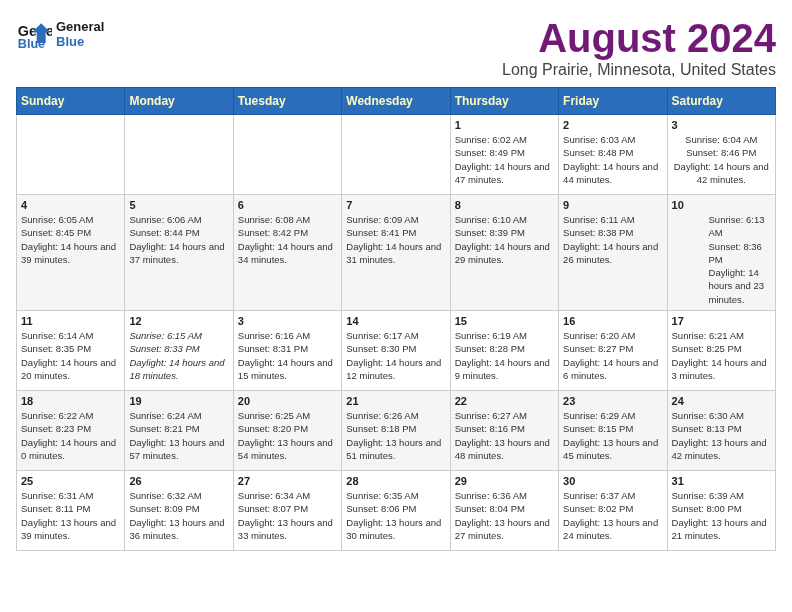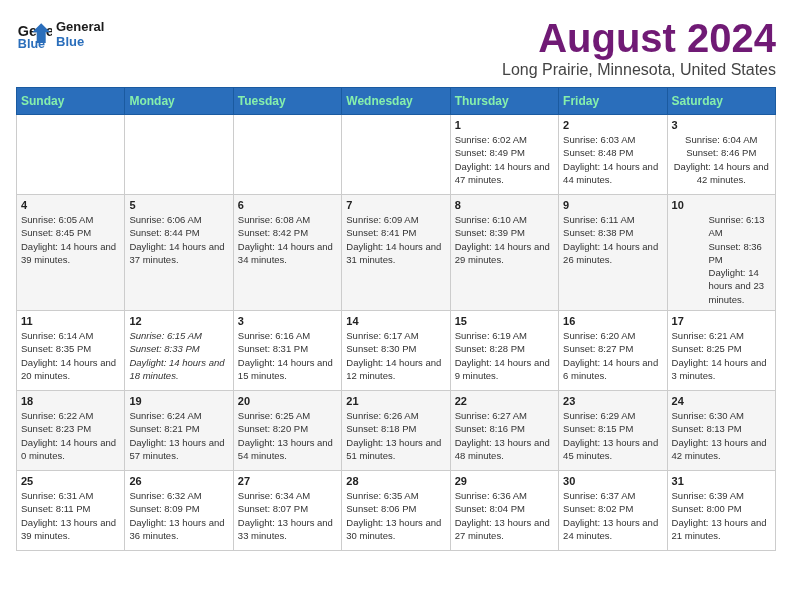--- a/index.html
+++ b/index.html
@@ -37,21 +37,21 @@
       font-size: 16px;
       color: #444;
     }
     table {
       width: 100%;
       border-collapse: collapse;
       table-layout: fixed;
     }
     thead tr th {
       background-color: #2a6ebb;
-      color: #86efac;
+      color: #fef9c3;
       font-size: 12px;
       font-weight: bold;
       padding: 6px 4px;
       text-align: left;
       border: 1px solid #1a5aa0;
     }
     tbody tr td {
       border: 1px solid #ccc;
       vertical-align: top;
       padding: 4px 4px 4px 4px;

